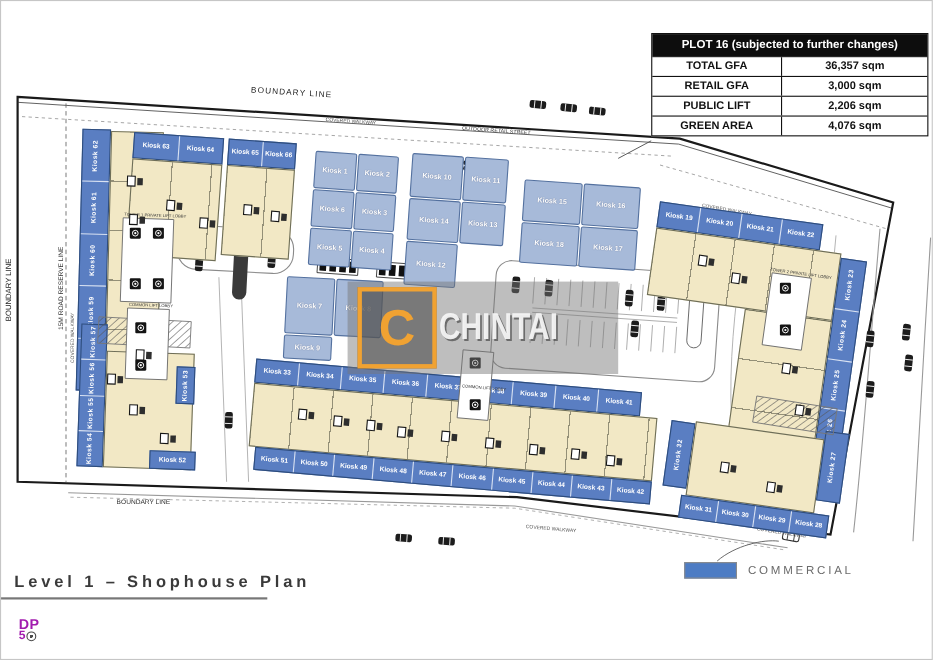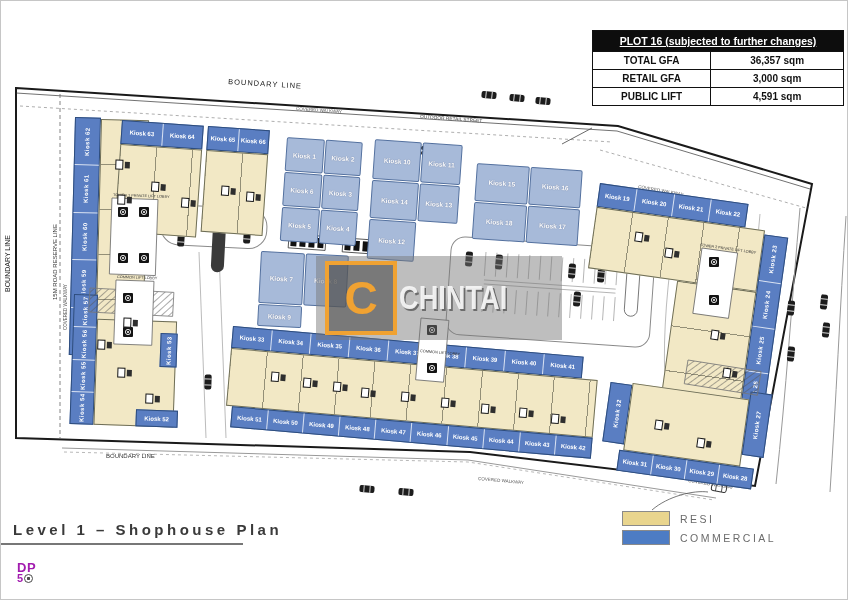--- a/index.html
+++ b/index.html
@@ -25,21 +25,21 @@
   .bgrid .kcell{background:#A7BAD9;border:1px solid #54719f;font-size:6.5px;text-shadow:0 0 1px rgba(10,20,60,.45);border-radius:2px;}
 
   
   .wm-band{position:absolute;left:316px;top:256px;width:246px;height:84px;background:rgba(120,120,120,.48);z-index:4;}
   .wm-box{position:absolute;left:325px;top:261px;width:64px;height:66px;background:rgba(75,75,75,.6);border:4px solid #F0A232;display:flex;align-items:center;justify-content:center;z-index:5;}
   .wm-c{color:#F0A232;font-size:46px;font-weight:bold;line-height:1;}
   .wm-name{position:absolute;left:399px;top:278px;font-size:34px;font-weight:800;color:rgba(244,244,244,.95);text-shadow:2px 2px 0 rgba(88,88,88,.8);transform:scaleX(.8);transform-origin:0 50%;letter-spacing:0;z-index:5;white-space:nowrap;}
 
   
   .itable{position:absolute;left:592px;top:30px;width:250px;border:1.5px solid #111;background:#fff;z-index:6;}
-  .thead{background:#0d0d0d;color:#fff;font-size:10.5px;font-weight:bold;text-align:center;padding:4px 0;text-decoration:underline;}
+  .thead{background:#0d0d0d;color:#fff;font-size:10.5px;font-weight:bold;text-align:center;padding:4px 0;}
   .trow{display:flex;border-top:1px solid #111;justify-content:space-between;}
   .tcell{font-size:10px;font-weight:bold;color:#111;padding:3px 2px;text-align:center;}
   .tlabel{width:47%;border-right:1px solid #111;}
   .tvalue{width:53%;}
 
   
   .legend{position:absolute;left:622px;top:511px;z-index:6;}
   .lg-row{display:flex;align-items:center;margin-bottom:4px;}
   .lg-swatch{display:inline-block;width:46px;height:13px;border:1px solid #8a8a8a;margin-right:10px;}
   .lg-label{font-size:10.5px;letter-spacing:2.5px;color:#6b6b6b;}
@@ -686,30 +686,30 @@
         <div class="trow">
           <div class="tcell tlabel">TOTAL GFA</div>
           <div class="tcell tvalue">36,357 sqm</div>
         </div>
         <div class="trow">
           <div class="tcell tlabel">RETAIL GFA</div>
           <div class="tcell tvalue">3,000 sqm</div>
         </div>
         <div class="trow">
           <div class="tcell tlabel">PUBLIC LIFT</div>
-          <div class="tcell tvalue">4,591 sqm</div>
+          <div class="tcell tvalue">2,206 sqm</div>
+        </div>
+        <div class="trow">
+          <div class="tcell tlabel">GREEN AREA</div>
+          <div class="tcell tvalue">4,076 sqm</div>
         </div>
       </div>
   </div>
 
   <div class="legend">
-      <div class="lg-row">
-        <span class="lg-swatch" style="background: rgb(233, 213, 142);"></span>
-        <span class="lg-label">RESI</span>
-      </div>
       <div class="lg-row">
         <span class="lg-swatch" style="background: rgb(77, 124, 196);"></span>
         <span class="lg-label">COMMERCIAL</span>
       </div>
     </div>
 
   <div class="plan-title">Level 1 – Shophouse Plan</div>
   <div class="title-rule"></div>
   <div class="dp">
     <div class="l1">DP</div>

